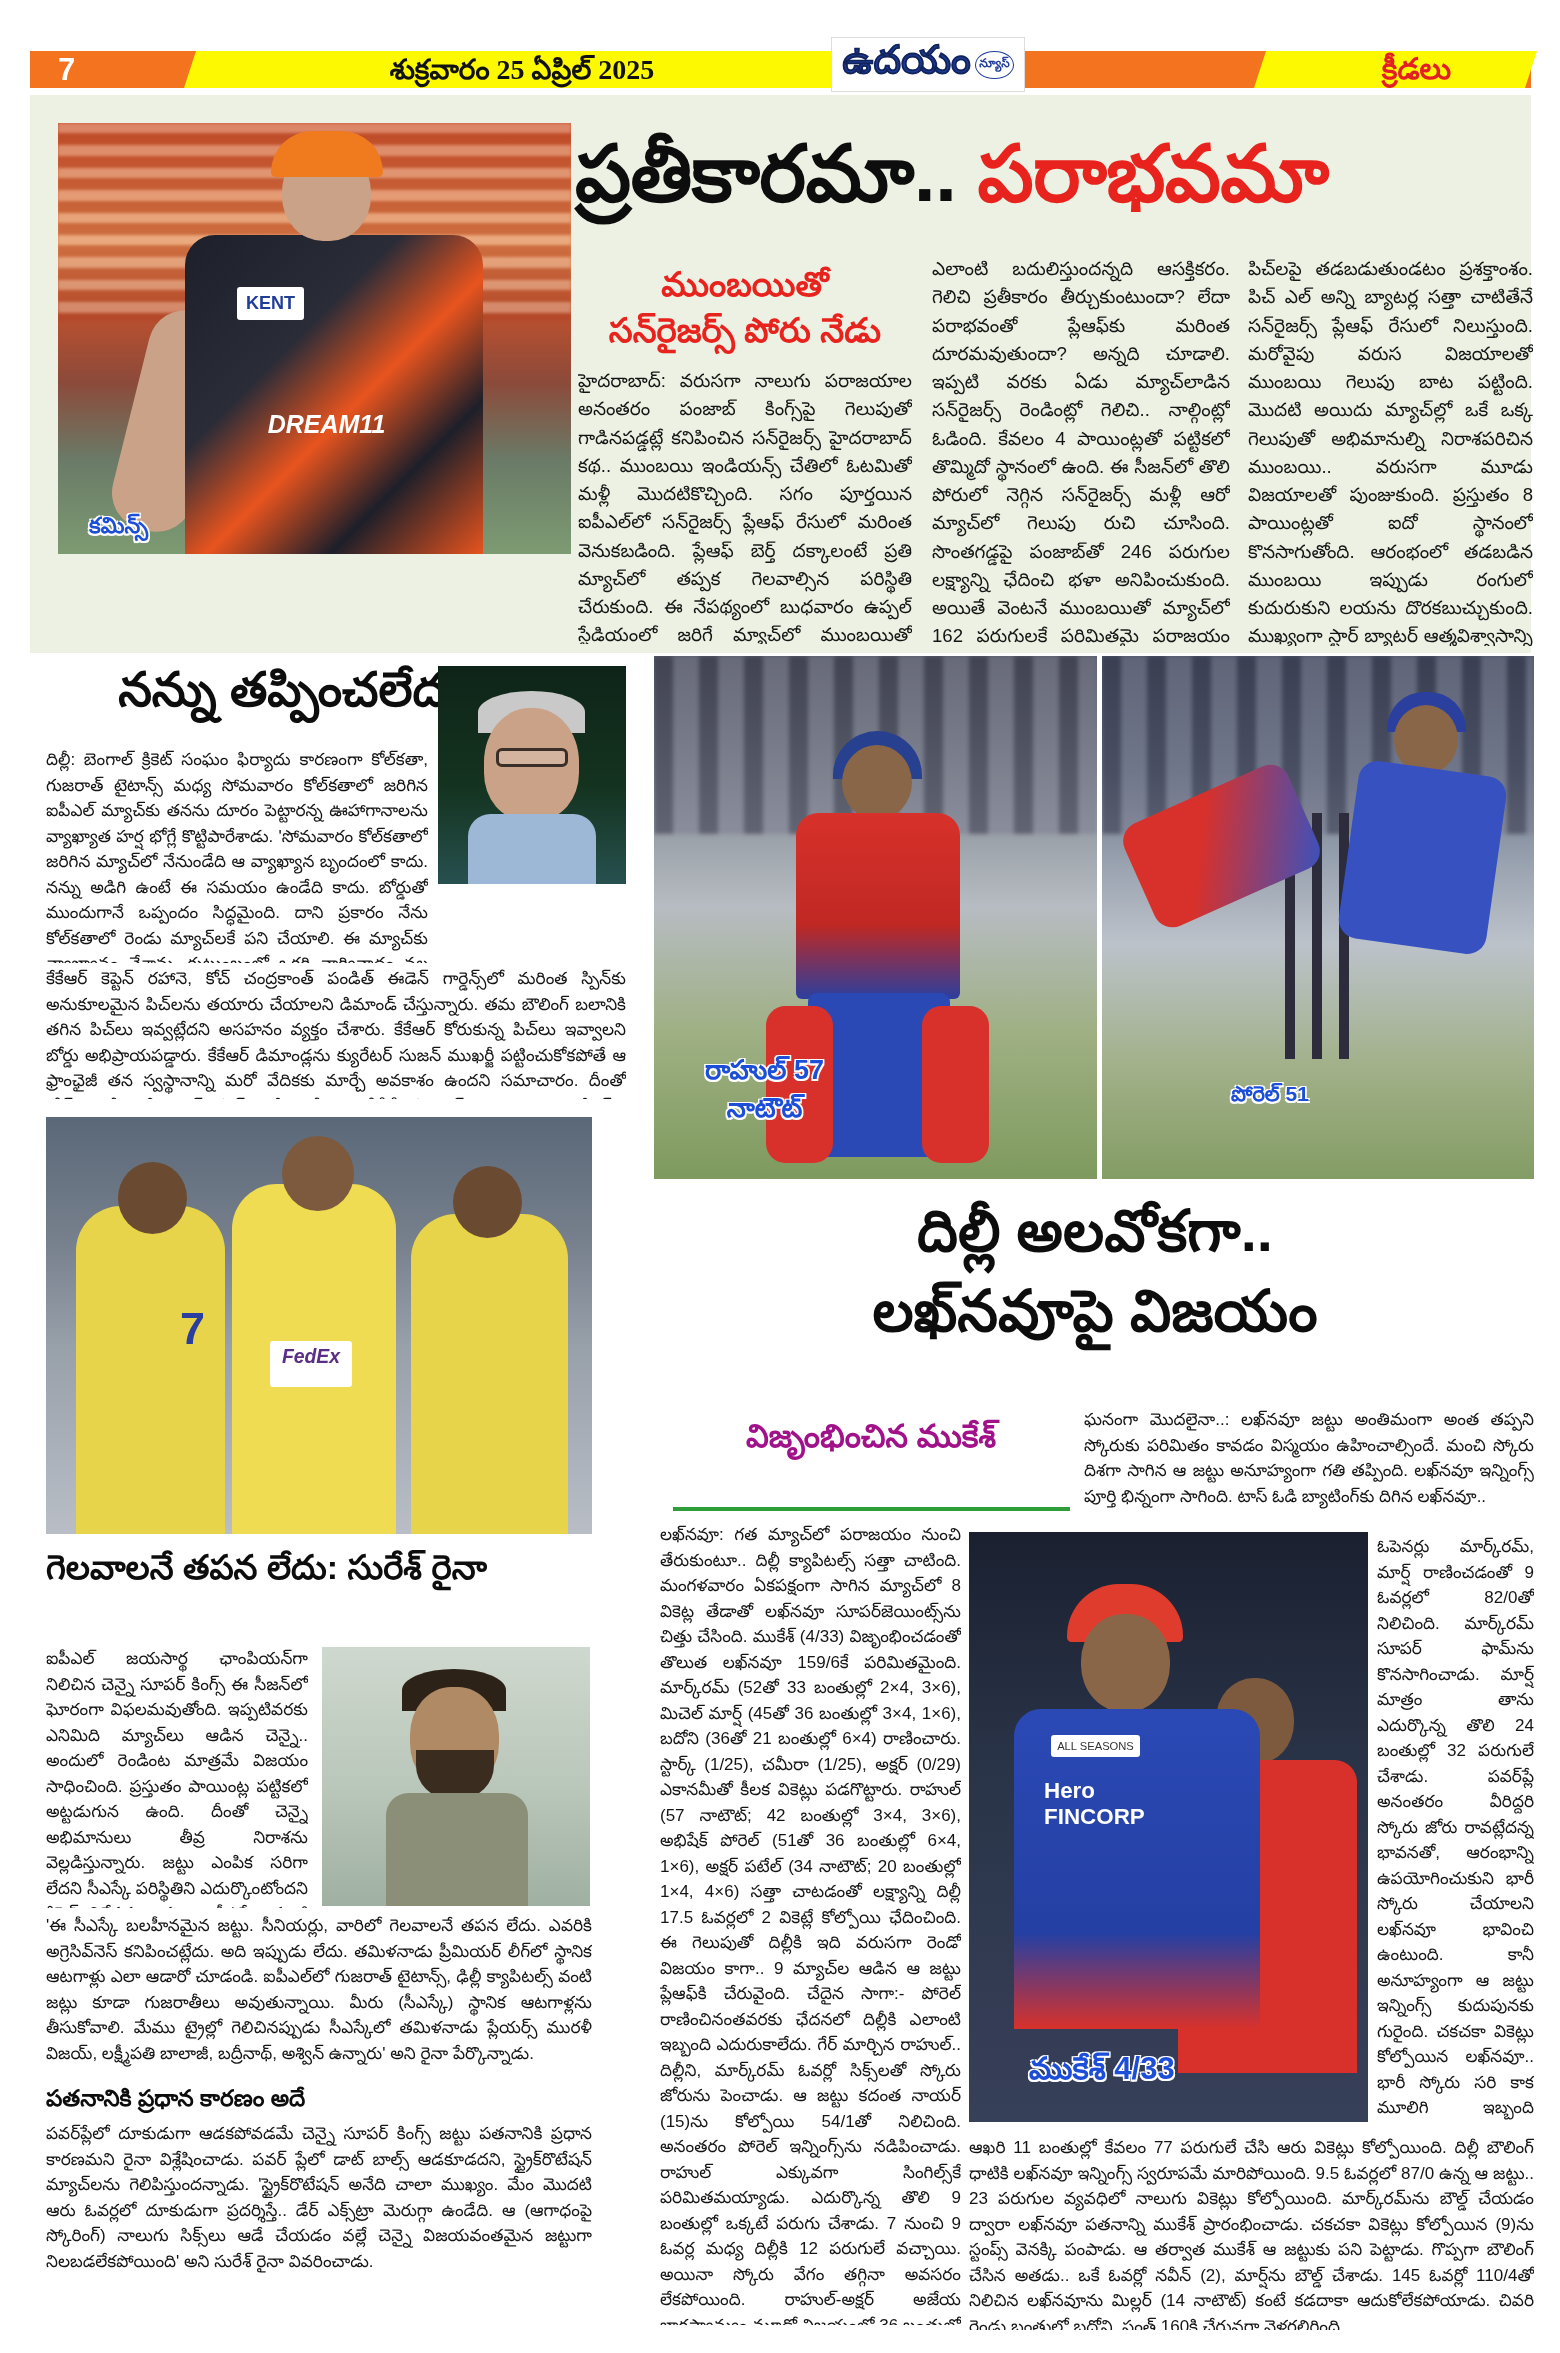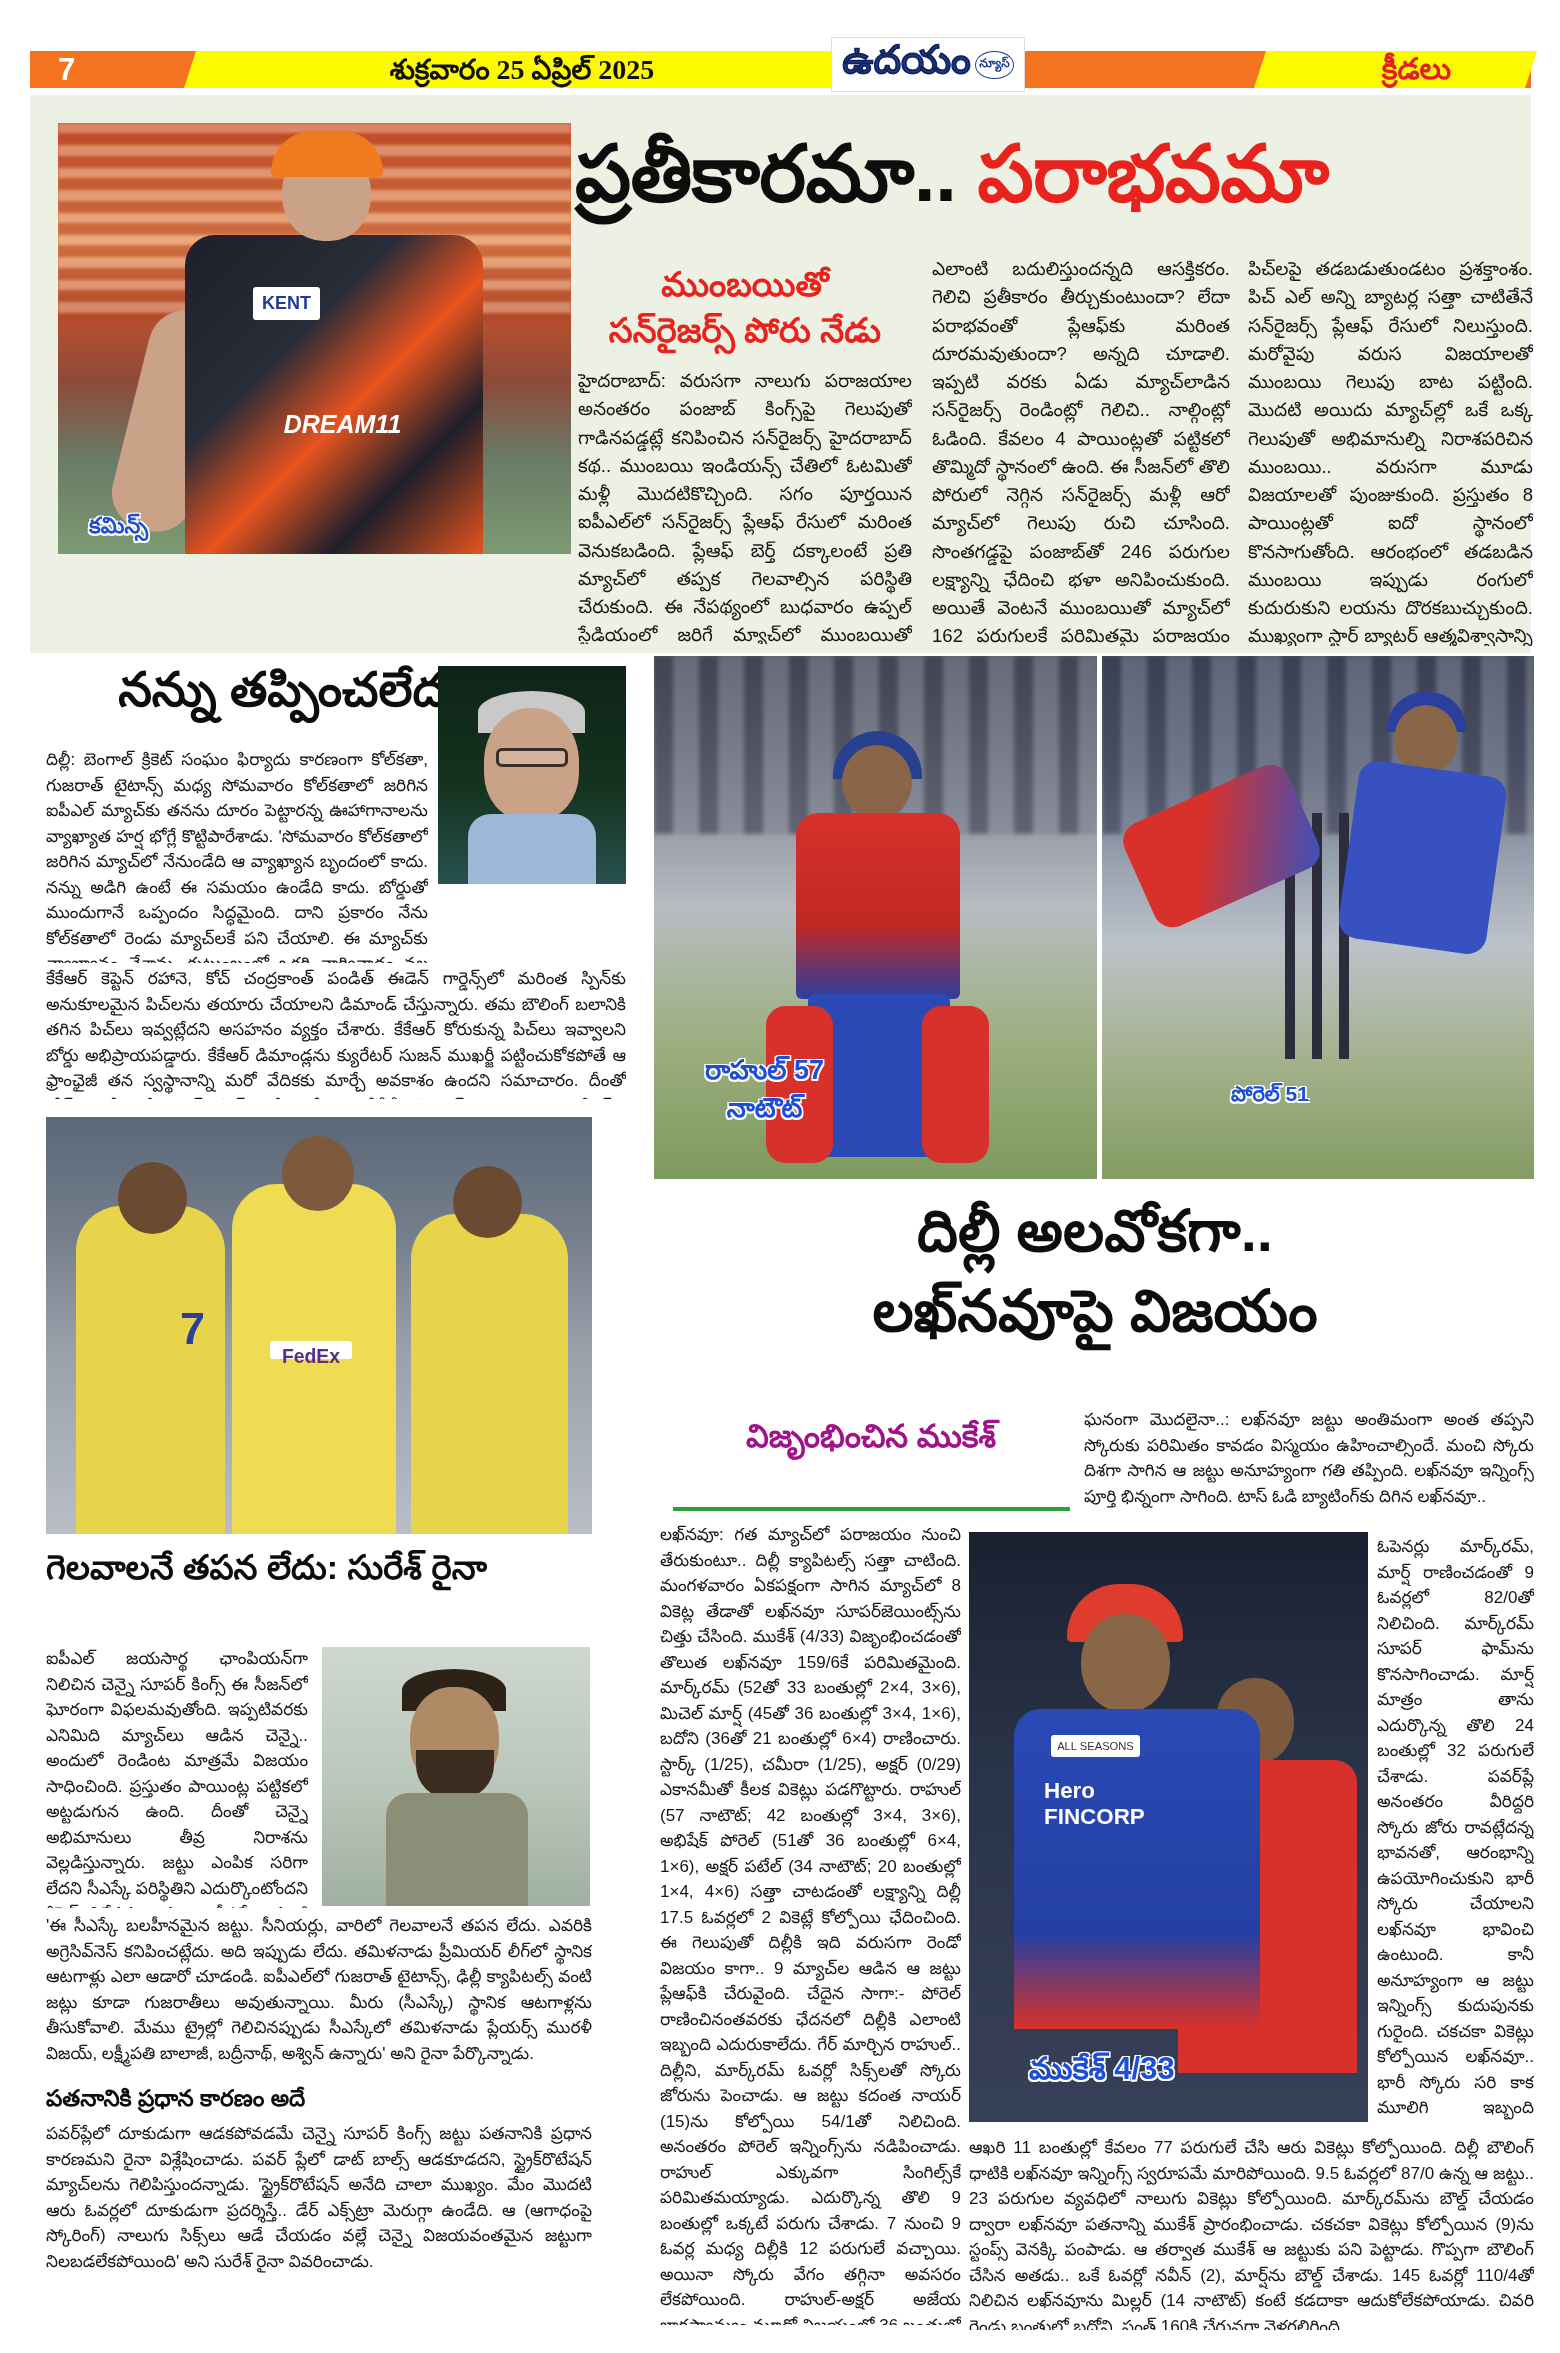--- a/index.html
+++ b/index.html
@@ -32,21 +32,21 @@
   .lead-col-c { left:1248px; top:255px; width:285px; height:391px; }
 
   
   .photo { overflow:hidden; }
   .cummins-photo { left:58px; top:123px; width:513px; height:431px; background:linear-gradient(180deg,#c8502c 0%,#e08a52 28%,#b9502f 45%,#8c4a3a 60%,#6a7a67 78%,#7d9b72 100%); }
   .cum-stand { left:0; top:0; width:100%; height:46%; background:repeating-linear-gradient(180deg,rgba(255,230,210,.35) 0 10.4px,rgba(170,60,30,.35) 10.4px 22.4px); filter:blur(1.5px); }
   .cum-head { left:224px; top:21px; width:89px; height:97px; background:#caa287; border-radius:50% 50% 46% 46%; }
   .cum-cap { left:213px; top:7.5px; width:112px; height:46px; background:#f07a1e; border-radius:52px 52px 6px 6px; }
   .cum-jersey { left:127px; top:112px; width:298px; height:320px; background:linear-gradient(135deg,#1d1f2a 0%,#2a2c38 35%,#e8541e 55%,#1d1f2a 75%,#e8541e 100%); border-radius:30px 30px 0 0; }
   .cum-arm { left:72px; top:186px; width:82px; height:224px; background:#caa287; border-radius:37px; transform:rotate(14deg); }
-  .jersey-label { position:absolute; background:#ffffff; color:#1f3d99; font-weight:bold; text-align:center; border-radius:3px;margin-left:16px; }
+  .jersey-label { position:absolute; background:#ffffff; color:#1f3d99; font-weight:bold; text-align:center; border-radius:3px; }
   .kent { left:179px; top:164px; width:67px; height:33px; font-size:18px; line-height:33px; }
   .dream11 { left:179px; top:283px; width:179px; height:36px; font-size:25px; line-height:36px; background:transparent; color:#ffffff; font-style:italic; }
   .photo-cap { font-weight:800; color:#1d4ed8; text-shadow:-1.5px -1.5px 0 #fff,1.5px -1.5px 0 #fff,-1.5px 1.5px 0 #fff,1.5px 1.5px 0 #fff,0 2.2px 0 #fff; }
   .cum-cap-label { left:89px; top:513px; font-size:22.4px; }
 
   
   .harsha-headline { left:46px; top:662px; width:417px; font-size:48px; font-weight:800; color:#0d0d0d; white-space:nowrap;text-align:right; }
   .harsha-photo { left:438px; top:666px; width:188px; height:218px; background:linear-gradient(180deg,#0e2418 0%,#14331f 55%,#27504f 100%); }
   .ha-face { left:46px; top:42px; width:95px; height:112px; background:#caa287; border-radius:48% 48% 42% 42%; }
   .ha-hair { left:40px; top:25px; width:107px; height:42px; background:#c9c9c9; border-radius:50% 50% 0 0; }
@@ -93,21 +93,21 @@
   .cap-mukesh { left:1029px; top:2051px; font-size:31px; }
 
   
   .csk-photo { left:46px; top:1117px; width:546px; height:417px; background:linear-gradient(180deg,#5a6878 0%,#77808d 30%,#98a0aa 55%,#b9bec6 100%); }
   .csk-p1 { left:30px; top:89px; width:149px; height:328px; background:#e8d44a; border-radius:45px 45px 0 0; }
   .csk-p2 { left:186px; top:67px; width:164px; height:350px; background:#efdc52; border-radius:45px 45px 0 0; }
   .csk-p3 { left:365px; top:97px; width:157px; height:320px; background:#e8d44a; border-radius:45px 45px 0 0; }
   .csk-h1 { left:72px; top:45px; width:69px; height:72px; background:#6b4a32; border-radius:50%; }
   .csk-h2 { left:236px; top:19.4px; width:72px; height:75px; background:#7d5a3e; border-radius:50%; }
   .csk-h3 { left:407px; top:49px; width:69px; height:72px; background:#6b4a32; border-radius:50%; }
-  .fedex-label { left:224px; top:224px; width:82px; height:18px; background:#ffffff; color:#5a2d87; font-weight:bold; font-size:19.4px; line-height:30px; text-align:center; border-radius:3px; }
+  .fedex-label { left:224px; top:224px; width:82px; height:46px; background:#ffffff; color:#5a2d87; font-weight:bold; font-size:19.4px; line-height:30px; text-align:center; border-radius:3px;font-style:italic; }
   .num7 { left:134px; top:186px; color:#2b3f9e; font-size:45px; font-weight:800; }
   .csk-headline { left:46px; top:1544px; width:546px; font-size:34px; font-weight:800; line-height:1.4; color:#0d0d0d; }
   .raina-photo { left:322px; top:1647px; width:268px; height:259px; background:linear-gradient(180deg,#cfd8ce 0%,#b9c6ba 55%,#9fb0a2 100%); }
   .ra-face { left:88px; top:40px; width:89px; height:104px; background:#b08a64; border-radius:46%; }
   .ra-hair { left:80px; top:22.4px; width:104px; height:42px; background:#2c2218; border-radius:50% 50% 0 0; }
   .ra-beard { left:94px; top:103px; width:78px; height:49px; background:#3a2d20; border-radius:0 0 34px 34px; }
   .ra-shirt { left:64px; top:146px; width:142px; height:113px; background:#8b8f77; border-radius:22.4px 22.4px 0 0; }
   .csk-body1 { left:46px; top:1646px; width:262px; height:262px; }
   .csk-body1b { left:46px; top:1913px; width:546px; height:168px; }
   .csk-subhead { left:46px; top:2085px; width:546px; font-size:23px; font-weight:800; color:#0d0d0d; }

